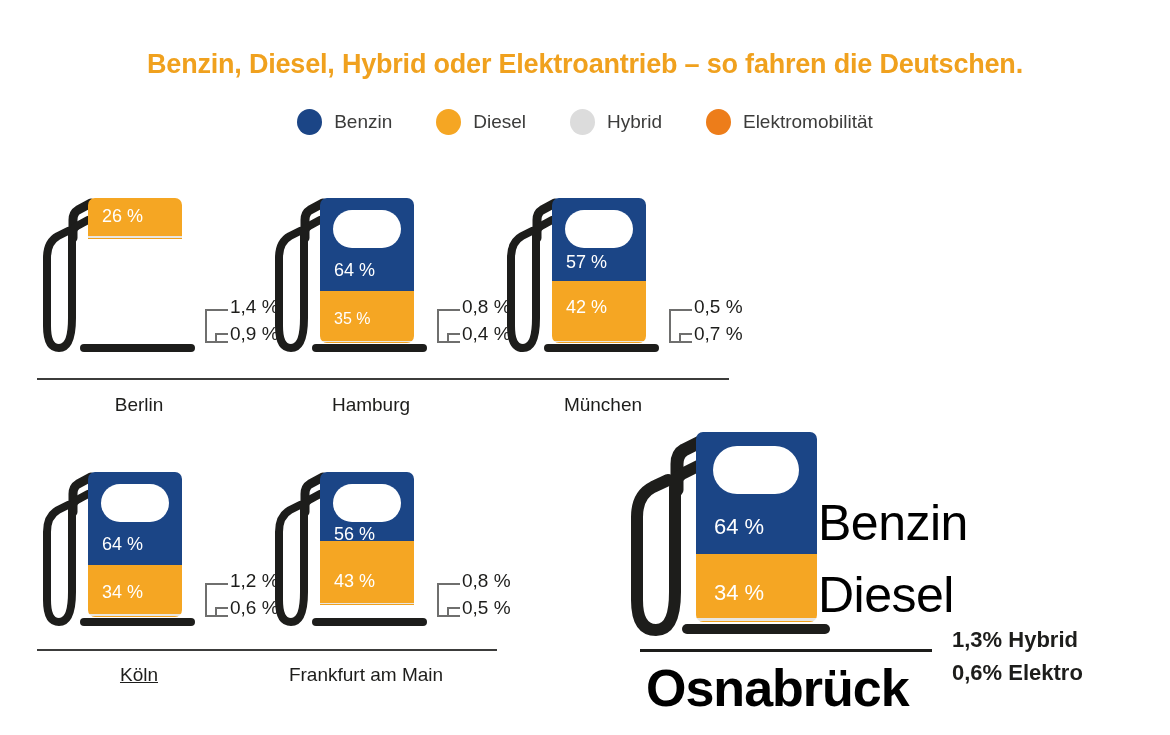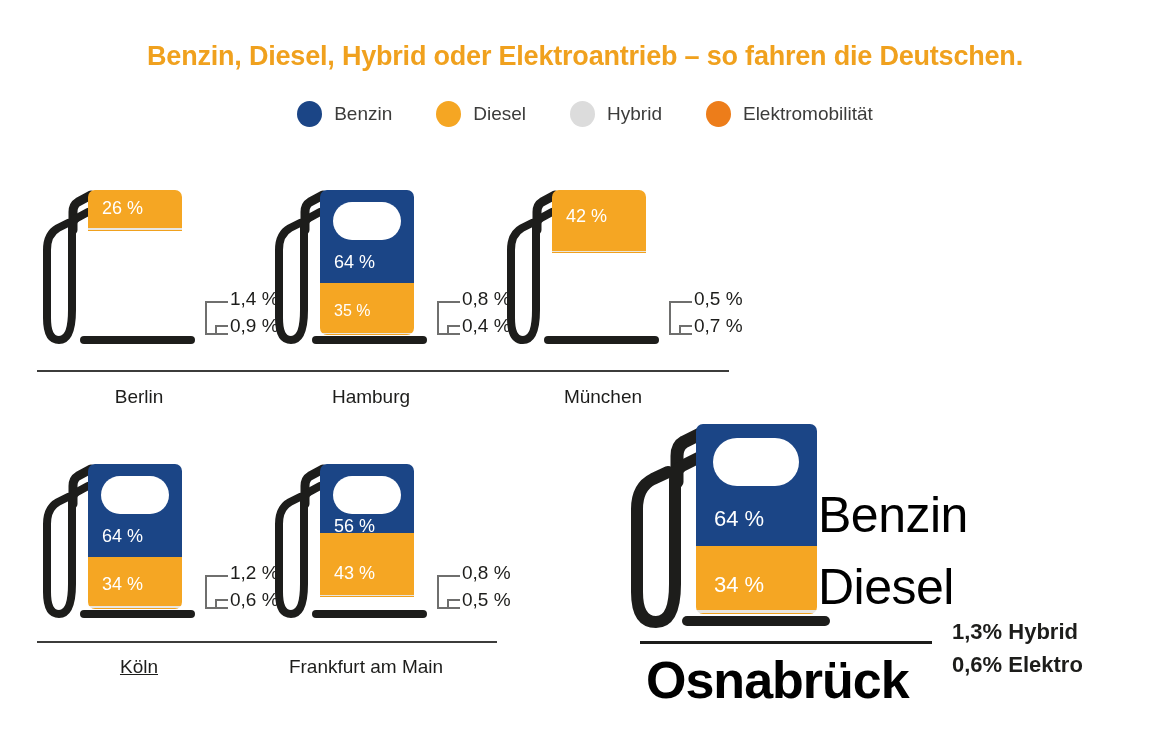--- a/index.html
+++ b/index.html
@@ -12,20 +12,21 @@
     width: 1170px;
     height: 735px;
     position: relative;
     overflow: hidden;
     font-family: "Liberation Sans", sans-serif;
     color: #1d1d1b;
   }
   .stage {
     position: absolute;
     inset: 0;
+    margin-top: 8px;
   }
 
   
   .title {
     position: absolute;
     top: 41px;
     left: 0;
     width: 1170px;
     text-align: center;
     font-size: 27px;
@@ -237,20 +238,24 @@
     <div class="callout-text" style="left:186px; top:98px;">0,8 %</div>
     <div class="callout-text" style="left:186px; top:125px;">0,4 %</div>
   </div>
 
   <div class="pump-group" style="left:508px; top:190px; width:220px; height:165px;">
     <svg class="hose" width="60" height="165" viewBox="0 0 60 165">
       <path d="M47 5 L34 12 Q29 15 29 22 L29 40" fill="none" stroke="#1d1d1b" stroke-width="9" stroke-linecap="round" stroke-linejoin="round"></path>
       <path d="M44 22 L33 28 Q28 31 28 38 L28 120 Q28 150 15 150 Q3 150 3 128 L3 60 Q3 44 14 38 L24 33" fill="none" stroke="#1d1d1b" stroke-width="8" stroke-linecap="round" stroke-linejoin="round"></path>
     </svg>
     <div class="body" style="left:44px; top:0px; width:94px; height:145px;">
+      <div class="seg-benzin" style="height:82.7px;">
+        <div class="window" style="left:13px; top:12px; width:68px; height:38px;"></div>
+        <div class="seg-val" style="left:14px; top:54px; font-size:18px;">57 %</div>
+      </div>
       <div class="seg-diesel" style="height:60.9px;">
         <div class="seg-val" style="left:14px; top:16px; font-size:18px;">42 %</div>
       </div>
       <div class="seg-hybrid" style="height:0.7px;"></div>
       <div class="seg-elektro" style="height:1.0px;"></div>
     </div>
     <div class="base" style="left:36px; top:146px; width:115px; height:8px;"></div>
     <svg class="leader" style="left:144px; top:100px;" width="62" height="50" viewBox="0 0 62 50">
       <path d="M40 44 L18 44 L18 12 L40 12" fill="none" stroke="#6f6f6e" stroke-width="2"></path>
       <path d="M40 36 L28 36 L28 44" fill="none" stroke="#6f6f6e" stroke-width="2"></path>

